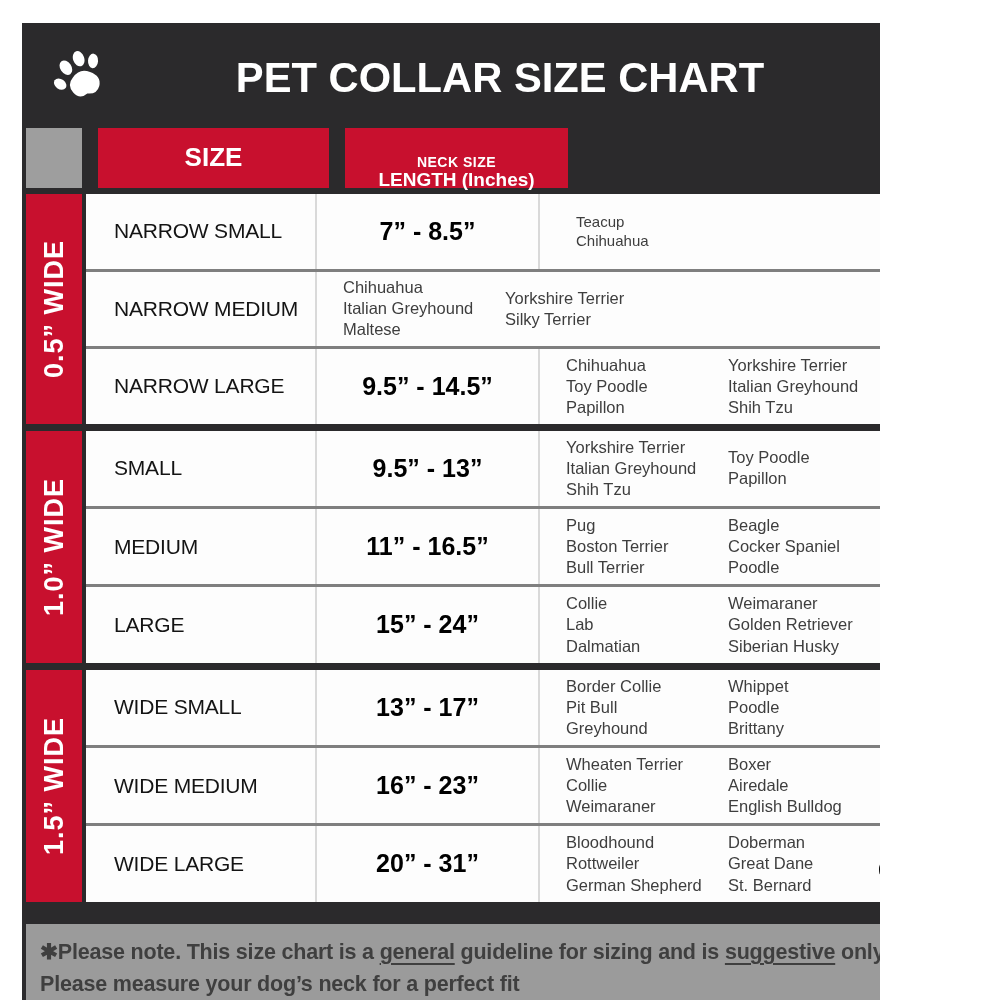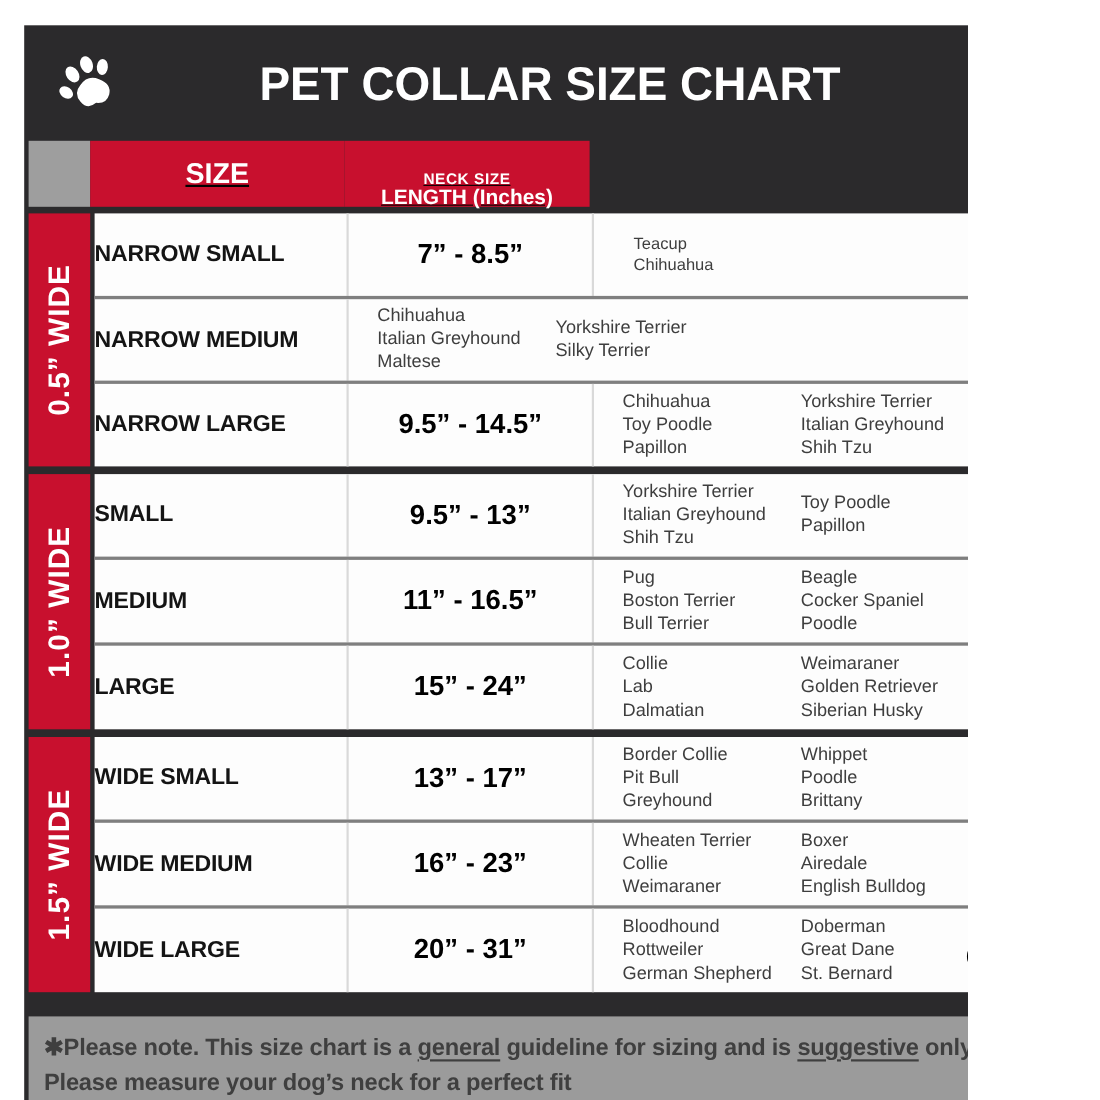--- a/index.html
+++ b/index.html
@@ -6,39 +6,39 @@
   body { background:#ffffff; font-family:"Liberation Sans", sans-serif; }
   .page { position:relative; width:880px; height:1000px; background:#ffffff; overflow:hidden; }
   .chart { position:absolute; left:22px; top:23px; width:956px; background:#2b2a2c; padding:4px; }
 
   
   .title-band { height:101px; display:flex; align-items:center; }
   .paw { width:56px; height:56px; margin:0 26px; flex:0 0 auto; }
   .title { flex:1; text-align:center; color:#ffffff; font-weight:bold; font-size:43px; letter-spacing:0px; transform:scaleX(0.97); }
 
   
-  .header-row { display:flex; gap:0; height:60px; margin-bottom:6px;text-decoration:underline; }
+  .header-row { display:flex; gap:16px; height:60px; margin-bottom:6px; }
   .corner { width:56px; background:#9e9e9e; }
   .hcell { background:#c8102e; color:#fff; display:flex; flex-direction:column; align-items:center; justify-content:center; font-weight:bold; line-height:1.05; }
   .h-size { width:231px; font-size:26px; }
   .h-len  { width:223px; }
   .h-len .top { font-size:14px; letter-spacing:0.5px;margin-top:29px; }
   .h-len .bottom { font-size:19px; }
   .h-breeds { flex:1; font-size:25px; }
 
   
   .group { display:flex; gap:4px; margin-bottom:7px; }
   .group.last { margin-bottom:0; }
   .band { width:56px; background:#c8102e; display:flex; align-items:center; justify-content:center; }
   .band span { writing-mode:vertical-rl; transform:rotate(180deg); color:#fff; font-weight:bold; font-size:27px; letter-spacing:1px; white-space:nowrap; }
   .rows { flex:1; display:flex; flex-direction:column; background:#fdfdfd; }
   .row { display:flex; min-height:73px; flex:1; }
   .row + .row { border-top:3px solid #7f7f7f; }
   .cell { display:flex; align-items:center; }
-  .c-size { width:231px; padding-left:0; font-weight:bold; font-size:21px; color:#141414; border-right:2px solid #d9d9d9; letter-spacing:-0.2px; }
+  .c-size { width:231px; padding-left:28px; font-weight:normal; font-size:21px; color:#141414; border-right:2px solid #d9d9d9; letter-spacing:-0.2px; }
   .c-len { width:223px; justify-content:center; font-weight:bold; font-size:25px; color:#000000; border-right:2px solid #d9d9d9; }
   .c-breeds { flex:1; position:relative; padding:6px 106px 6px 26px; gap:12px; }
   .bcol { width:150px; font-size:16.5px; line-height:1.28; color:#3e3e3e; white-space:pre-line; }
   .bcol.b2 { width:auto; }
   .bcol.sm { font-size:15px; padding-left:10px; }
   .dogicon { position:absolute; right:10px; top:50%; transform:translateY(-50%); fill:#000; }
   .ic-1 { width:46px; height:40px; right:22px; }
   .ic-2 { width:48px; height:44px; right:18px; }
   .ic-3 { width:52px; height:46px; right:16px; }
   .ic-4 { width:52px; height:46px; right:16px; }

